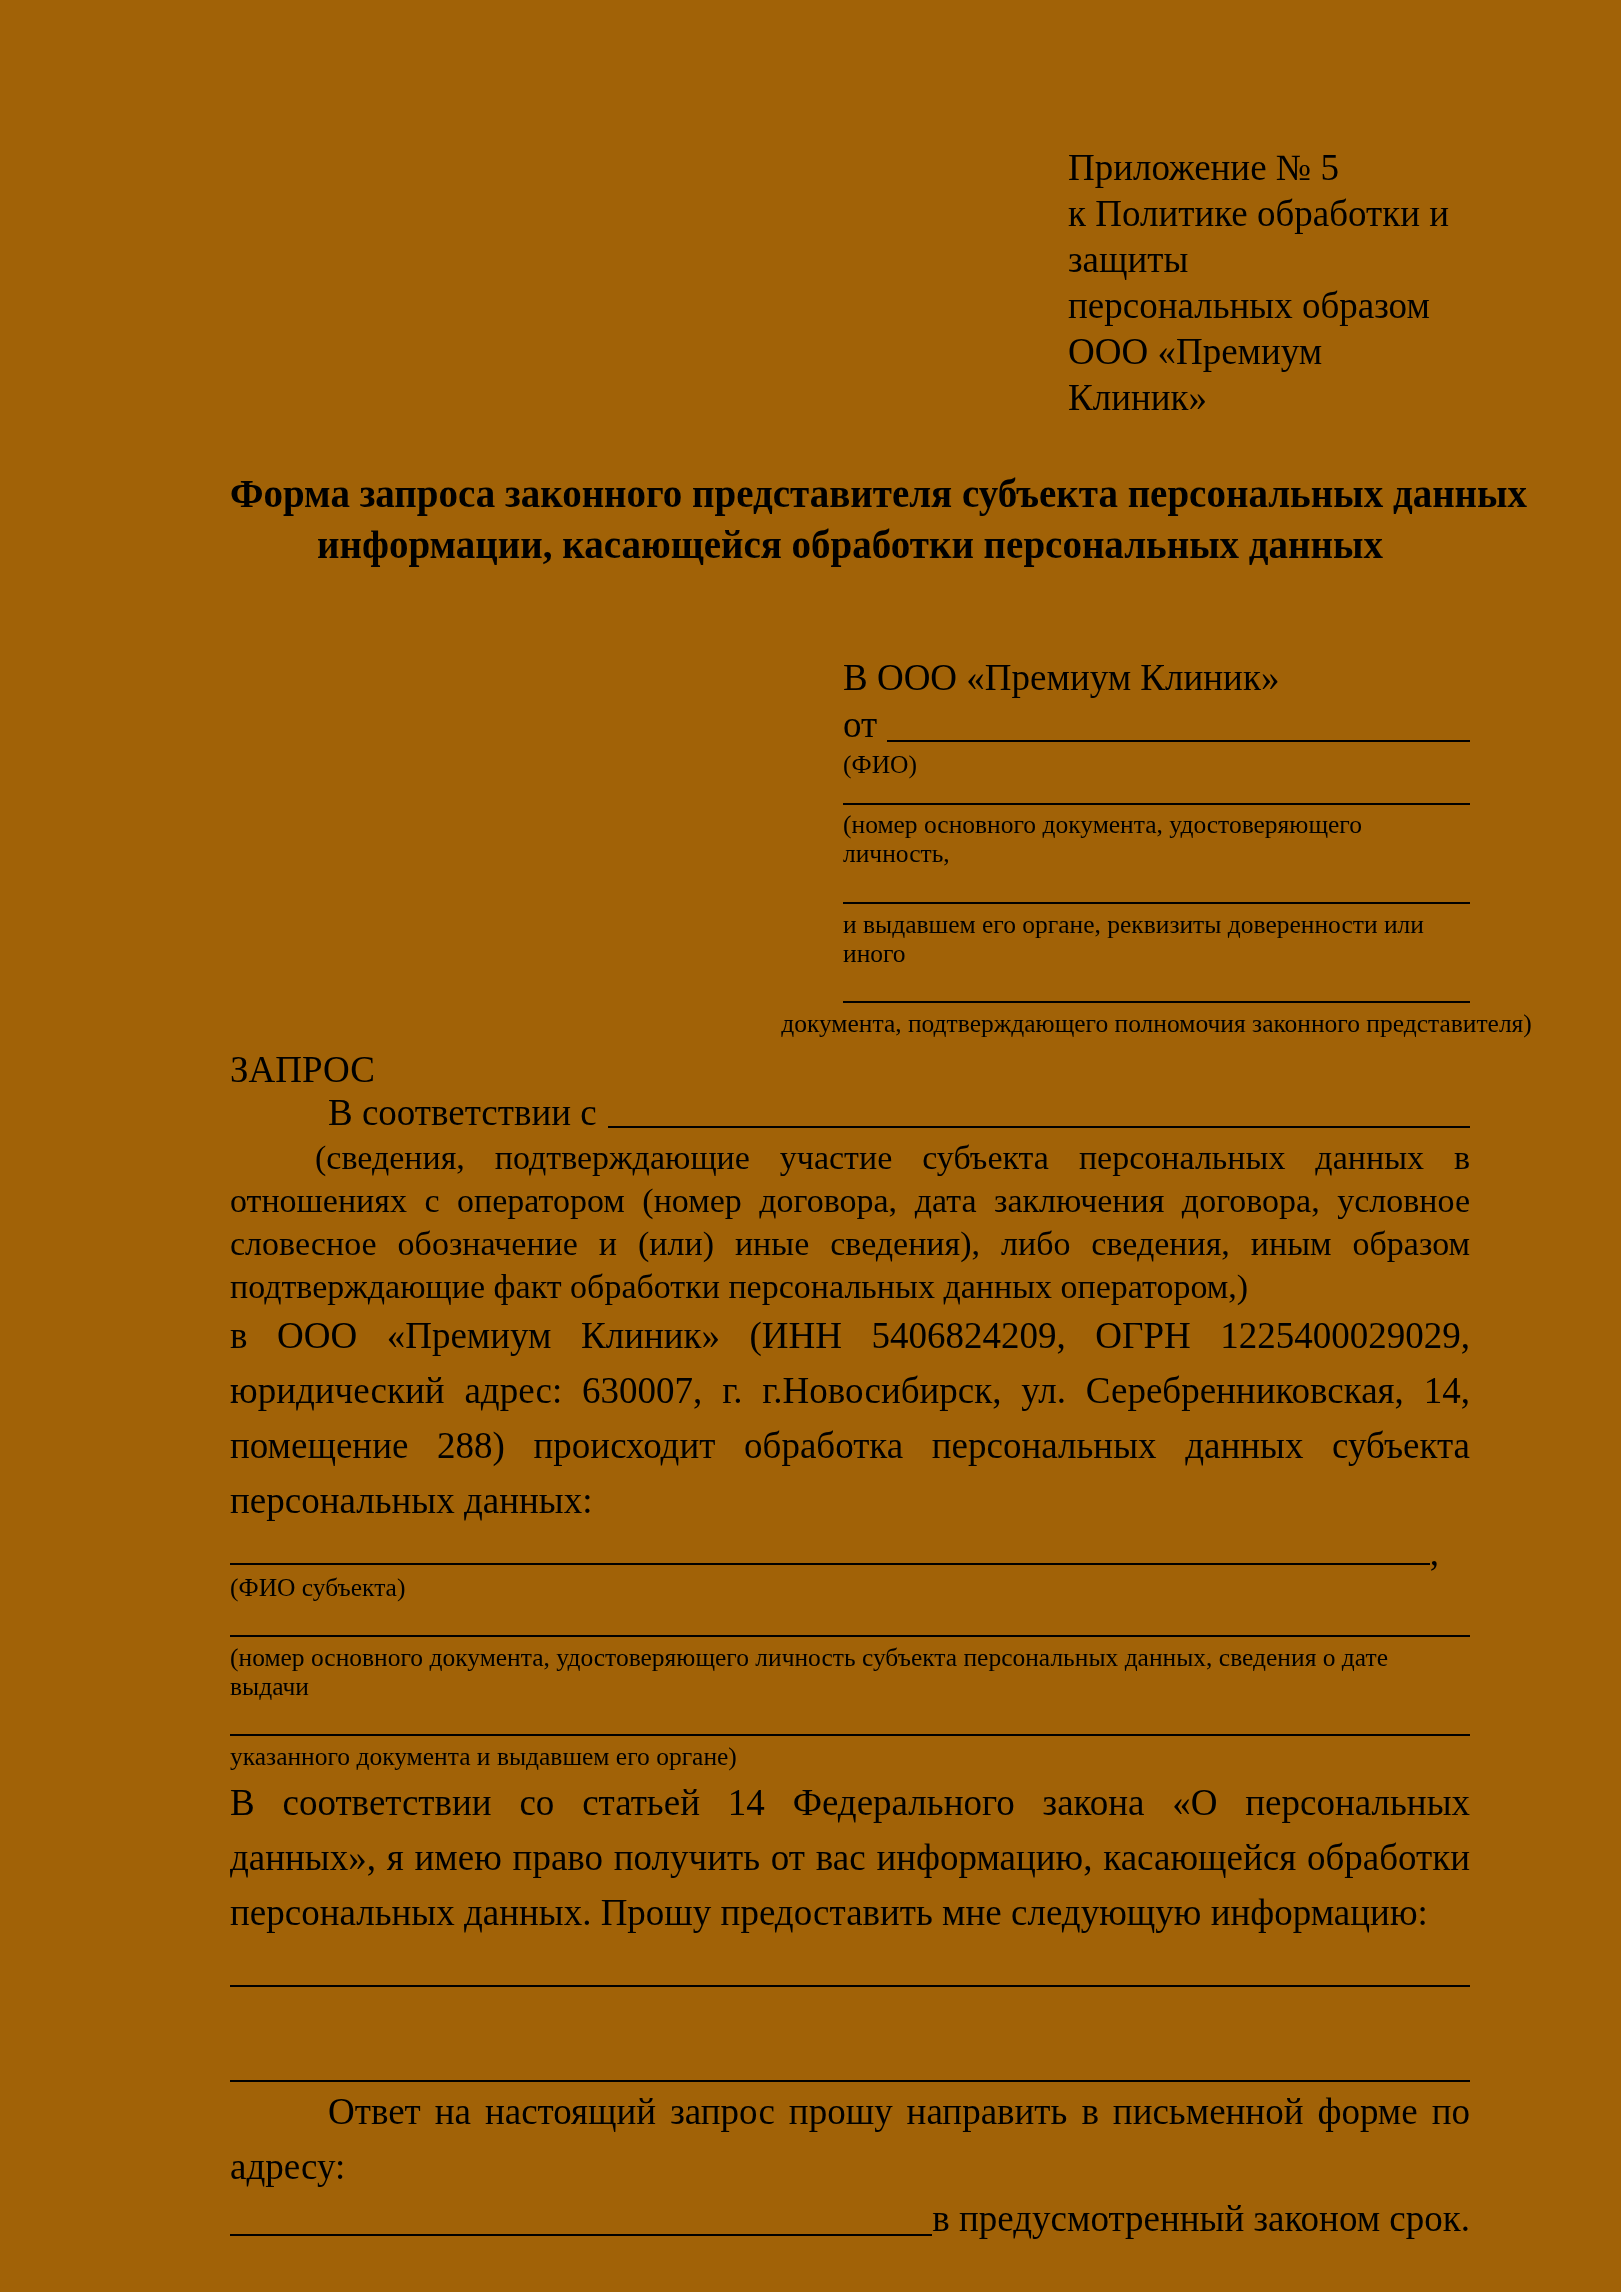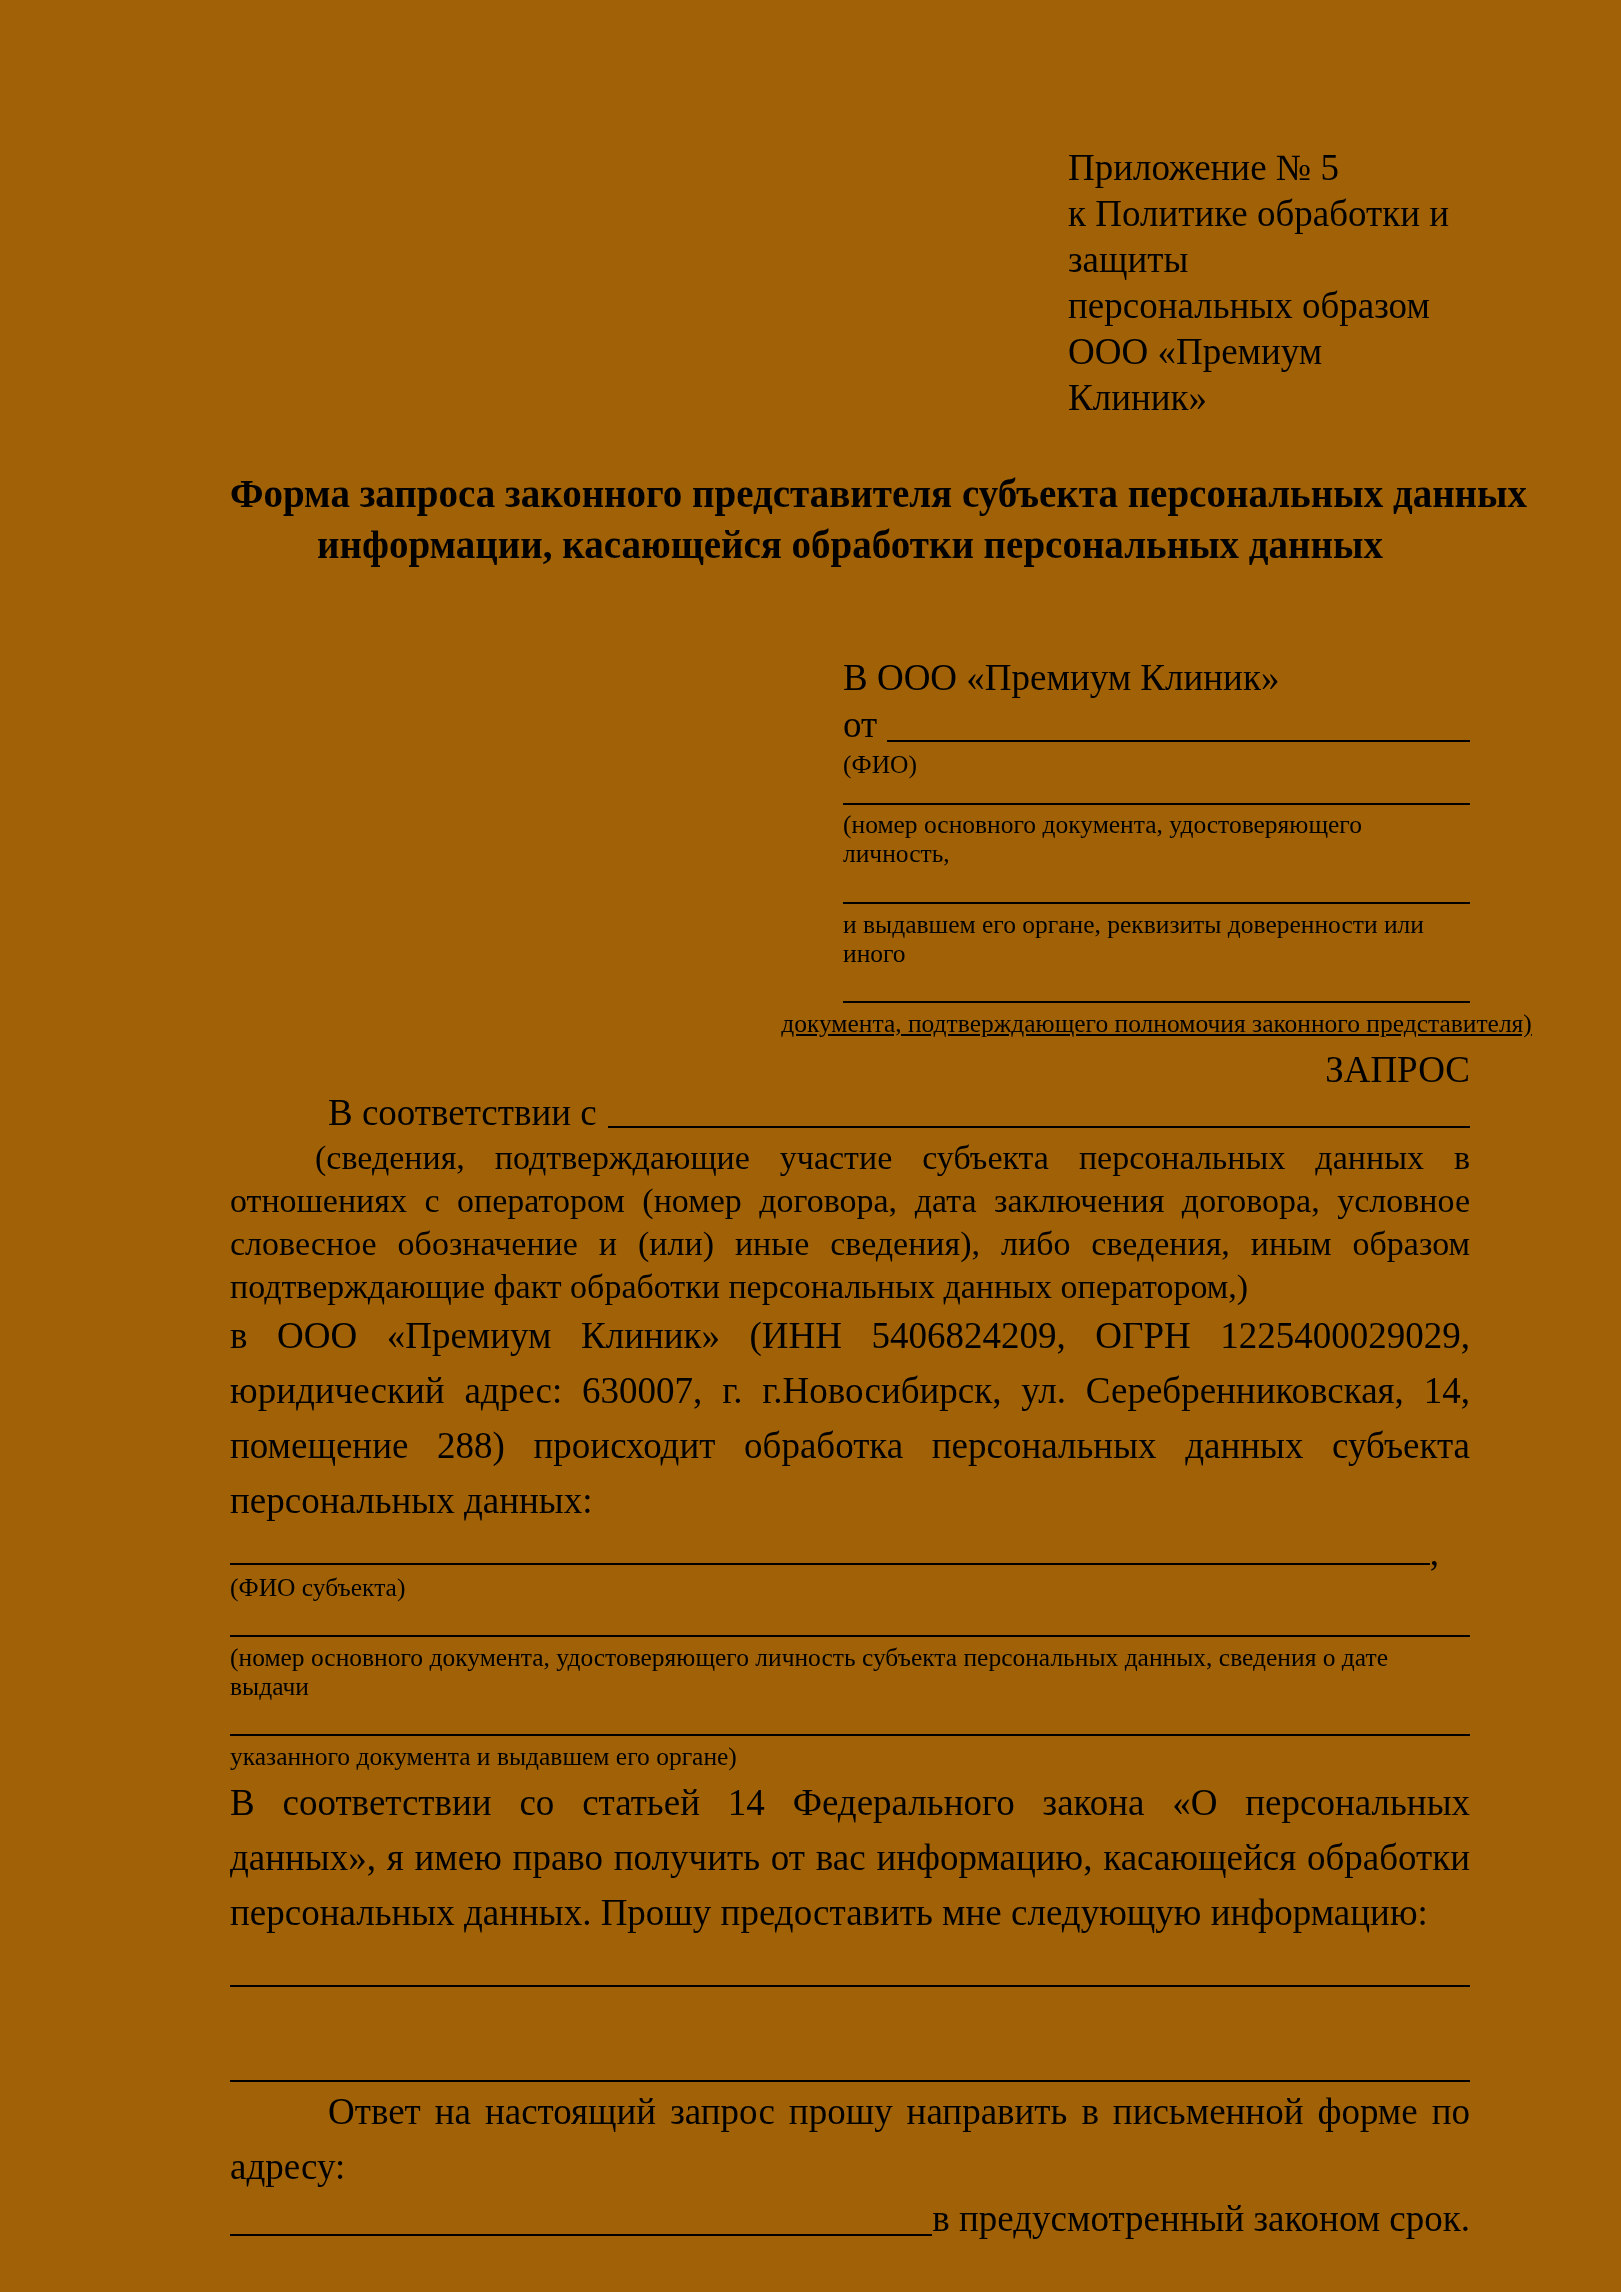--- a/index.html
+++ b/index.html
@@ -53,26 +53,25 @@
   .blank-unit { margin-top: 21.6px; }
   .blank-unit.first { margin-top: 11.8px; }
   .blank-unit .line {
     height: 11.8px;
     border-bottom: 2.9px solid #000;
   }
   .blank-unit .caption { margin-top: 5.9px; }
   .caption-center-overflow {
     display: flex;
     justify-content: center;
-    text-decoration: underline;
   }
   .caption-center-overflow .caption { white-space: nowrap; }
   .request-heading {
     margin-top: 9.8px;
-    text-align: right;
+    text-align: left;
     line-height: 43px;
   }
   .lead-row {
     display: flex;
     line-height: 43px;
     padding-left: 98px;
   }
   .lead-row .fill {
     flex: 1;
     border-bottom: 2.9px solid #000;

